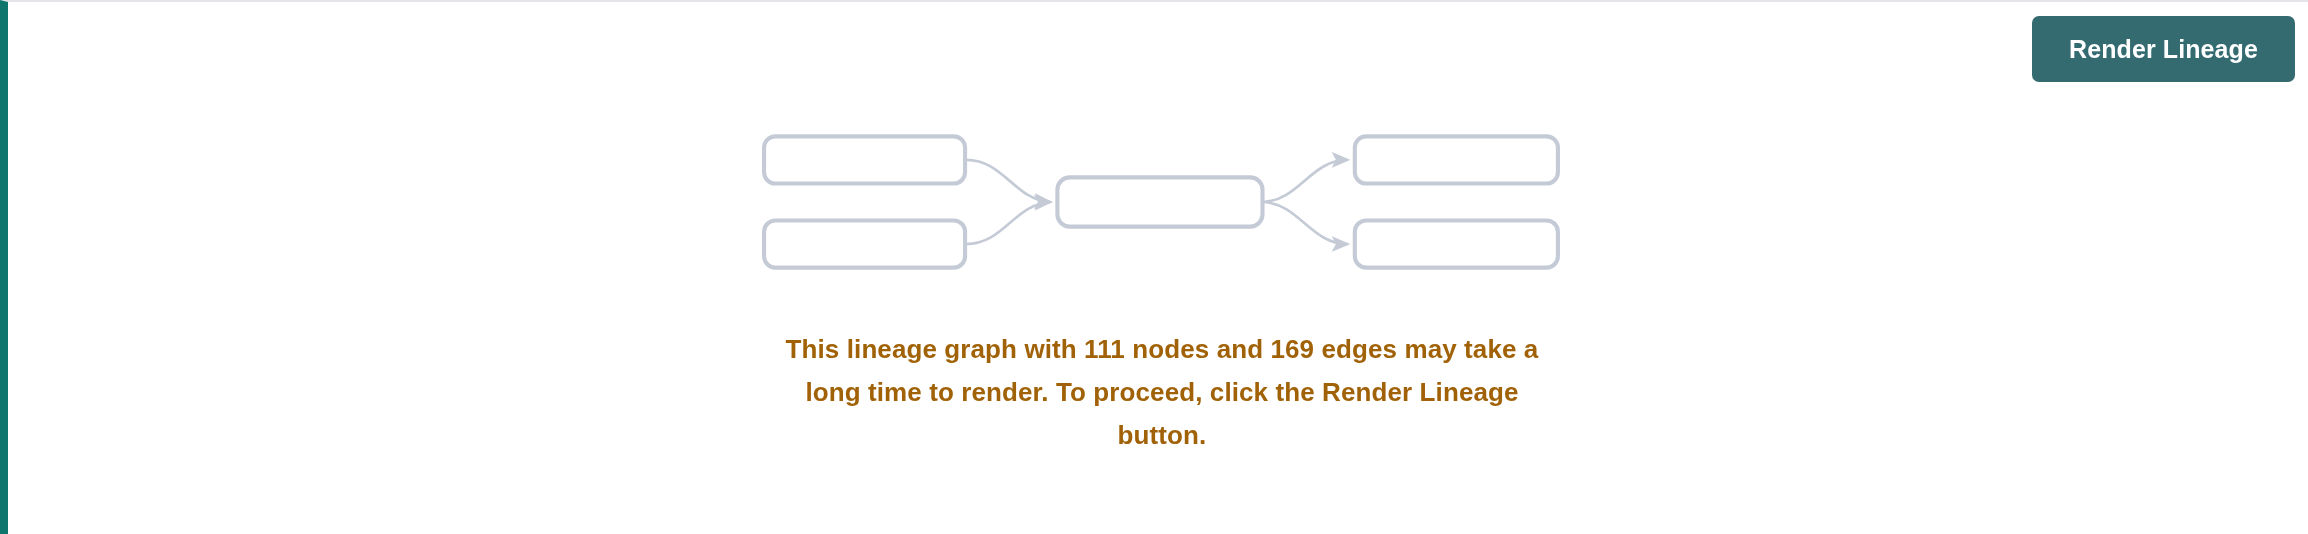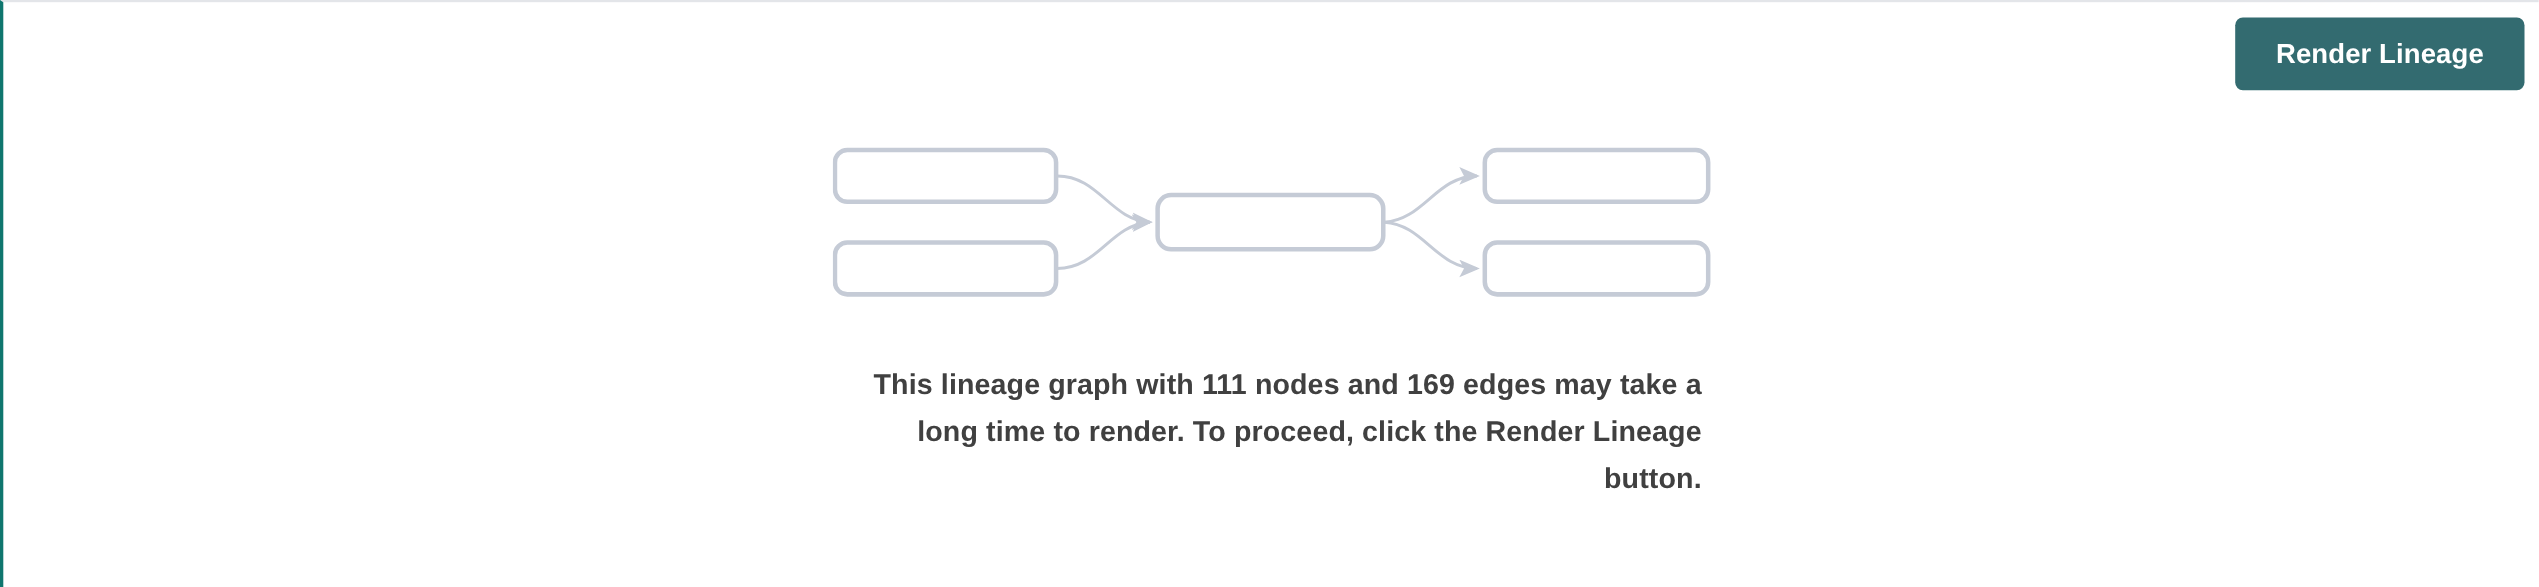--- a/index.html
+++ b/index.html
@@ -11,21 +11,21 @@
     font-family: "Liberation Sans", sans-serif;
     overflow: hidden;
   }
 
   .page {
     position: relative;
     width: 2308px;
     height: 534px;
     background: #ffffff;
     border-top: 2px solid #e3e5e9;
-    border-left: 3px solid #0f766e;
+    border-left: 8px solid #0f766e;
   }
 
   
   .toolbar {
     position: absolute;
     top: 14px;
     right: 13px;
     display: flex;
     align-items: flex-start;
   }
@@ -65,26 +65,26 @@
   .graph-illustration {
     margin-top: 126px;
     width: 800px;
     height: 150px;
     display: block;
   }
 
   .empty-message {
     margin-top: 50px;
     width: 780px;
-    text-align: right;
+    text-align: center;
     font-family: "Liberation Sans", sans-serif;
     font-size: 26px;
     font-weight: bold;
     line-height: 43px;
-    color: #404040;
+    color: #a16207;
     letter-spacing: 0.1px;
   }
 </style>
 </head>
 <body>
 
 <div class="page">
 
   <div class="toolbar">
     <button class="render-button">Render Lineage</button>

